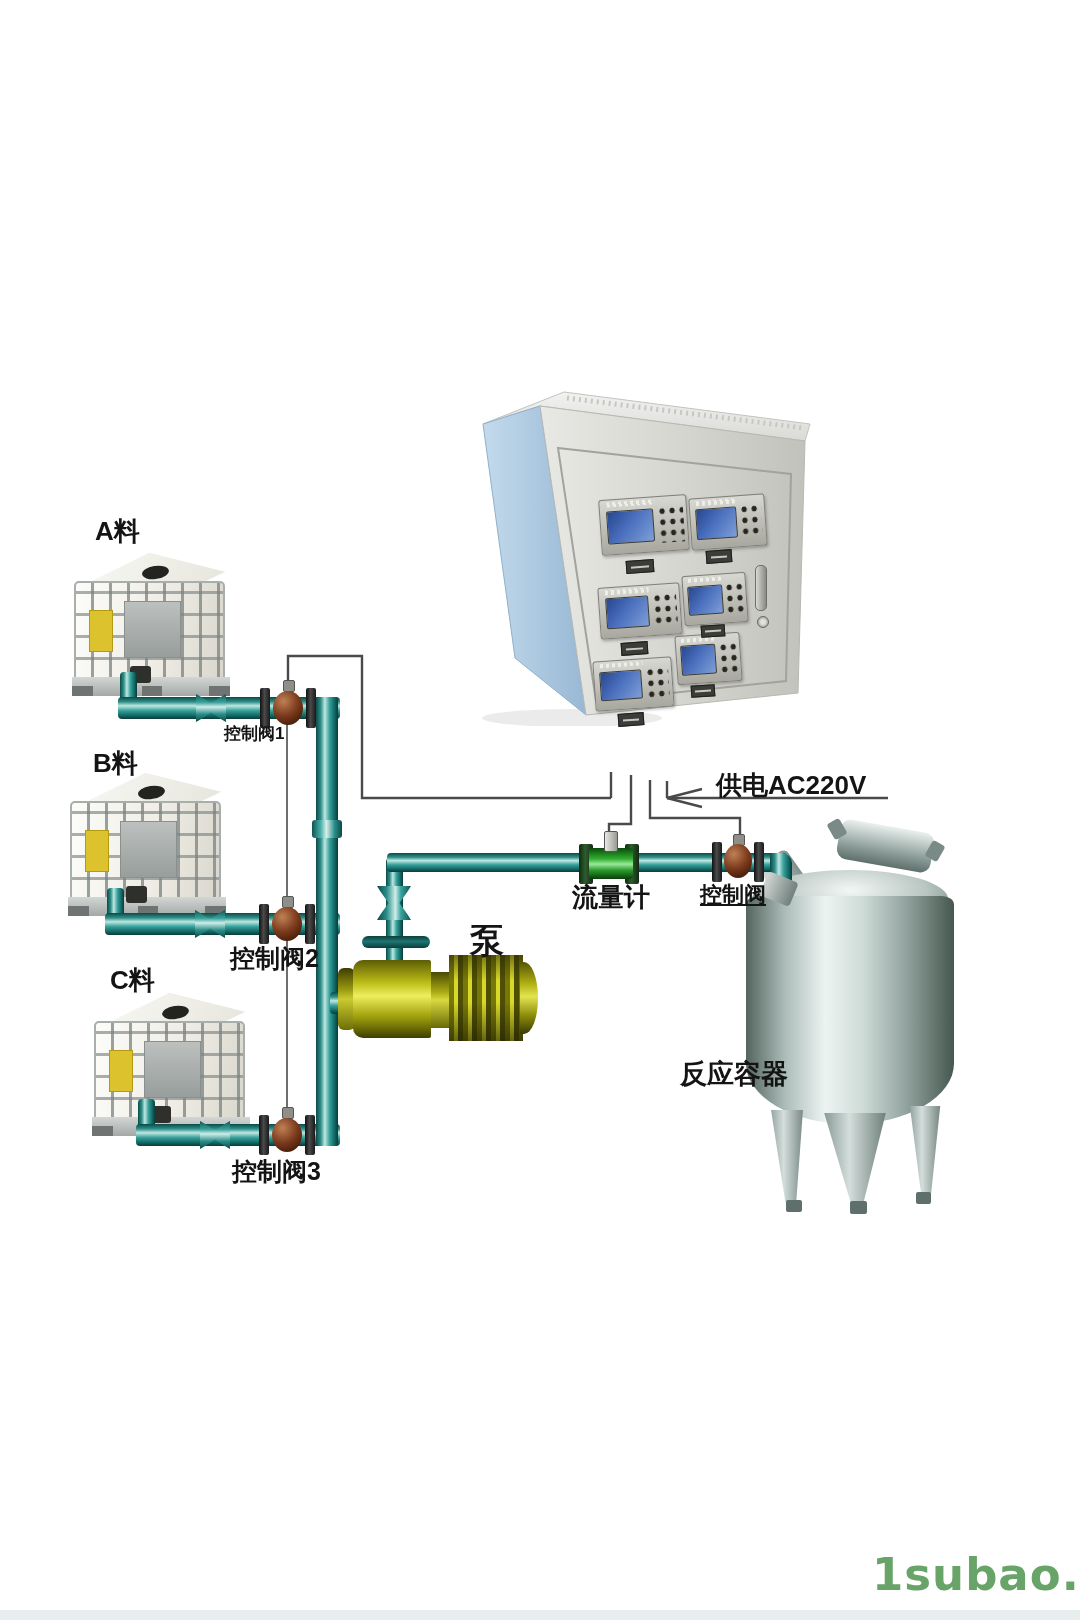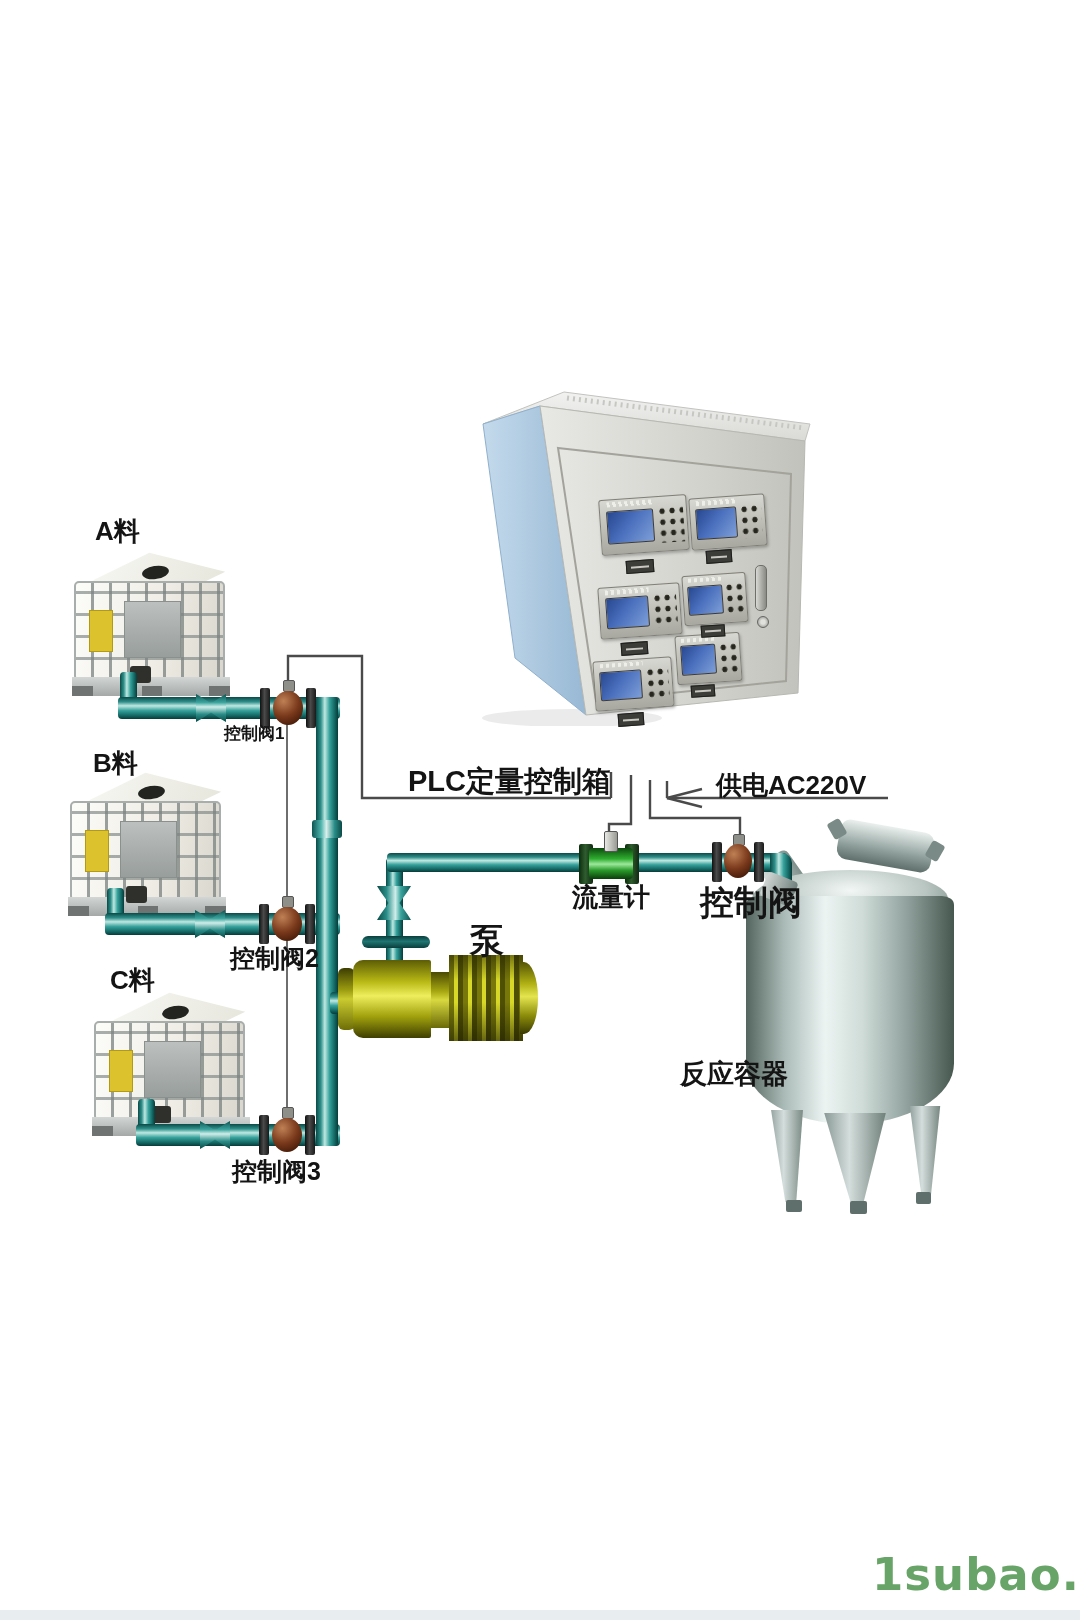--- a/index.html
+++ b/index.html
@@ -219,21 +219,21 @@
     <div class="fms"></div>
   </div>
   <div class="lbl" style="left:572px;top:880px;font-size:26px;">流量计</div>
 
   <div class="cvalve" style="left:712px;top:840px;width:52px;height:42px;">
     <div class="fl l"></div>
       <div class="fl r"></div>
     <div class="stem" style="left:21px;"></div>
     <div class="ball" style="left:12px;top:4px;width:28px;height:34px;"></div>
   </div>
-  <div class="lbl" style="left:700px;top:880px;font-size:34px;">控制阀</div>
+  <div class="lbl" style="left:700px;top:880px;font-size:22px;text-decoration:underline;">控制阀</div>
 
   <div class="cabinet">
     <svg width="368" height="342" viewBox="0 0 368 342">
       <defs>
         <linearGradient id="gFront" x1="0" y1="0" x2="1" y2="0">
           <stop offset="0" stop-color="#e8e8e4"></stop>
             <stop offset="0.6" stop-color="#d3d3ce"></stop>
             <stop offset="1" stop-color="#c2c2bc"></stop>
         </linearGradient>
         <linearGradient id="gSide" x1="0" y1="0" x2="1" y2="0">
@@ -287,21 +287,20 @@
     <div class="ptag" style="left:174px;top:176px;width:26px;height:11px;"></div>
     <div class="ptag" style="left:254px;top:166px;width:24px;height:11px;"></div>
     <div class="ptag" style="left:169px;top:258px;width:25px;height:11px;"></div>
     <div class="ptag" style="left:249px;top:241px;width:22px;height:10px;"></div>
     <div class="ptag" style="left:166px;top:329px;width:24px;height:11px;"></div>
     <div class="ptag" style="left:239px;top:301px;width:22px;height:10px;"></div>
     <div class="handle"></div>
     <div class="keyhole"></div>
   </div>
 
-  <div class="lbl" style="left:408px;top:762px;font-size:29px;">PLC定量控制箱</div>
   <div class="lbl" style="left:716px;top:768px;font-size:26px;">供电AC220V</div>
 
   <div class="vessel">
     <div class="rv-manhole"></div>
     <div class="rv-clamp" style="left:92px;top:2px;transform:rotate(-30deg);"></div>
     <div class="rv-clamp" style="left:190px;top:24px;transform:rotate(30deg);"></div>
     <div class="rv-inlet"></div>
     <div class="rv-lid"></div>
     <div class="rv-body"></div>
     <div class="rv-leg" style="left:28px;top:292px;width:42px;height:92px;clip-path:polygon(12% 0,88% 0,72% 100%,46% 100%);"></div>

